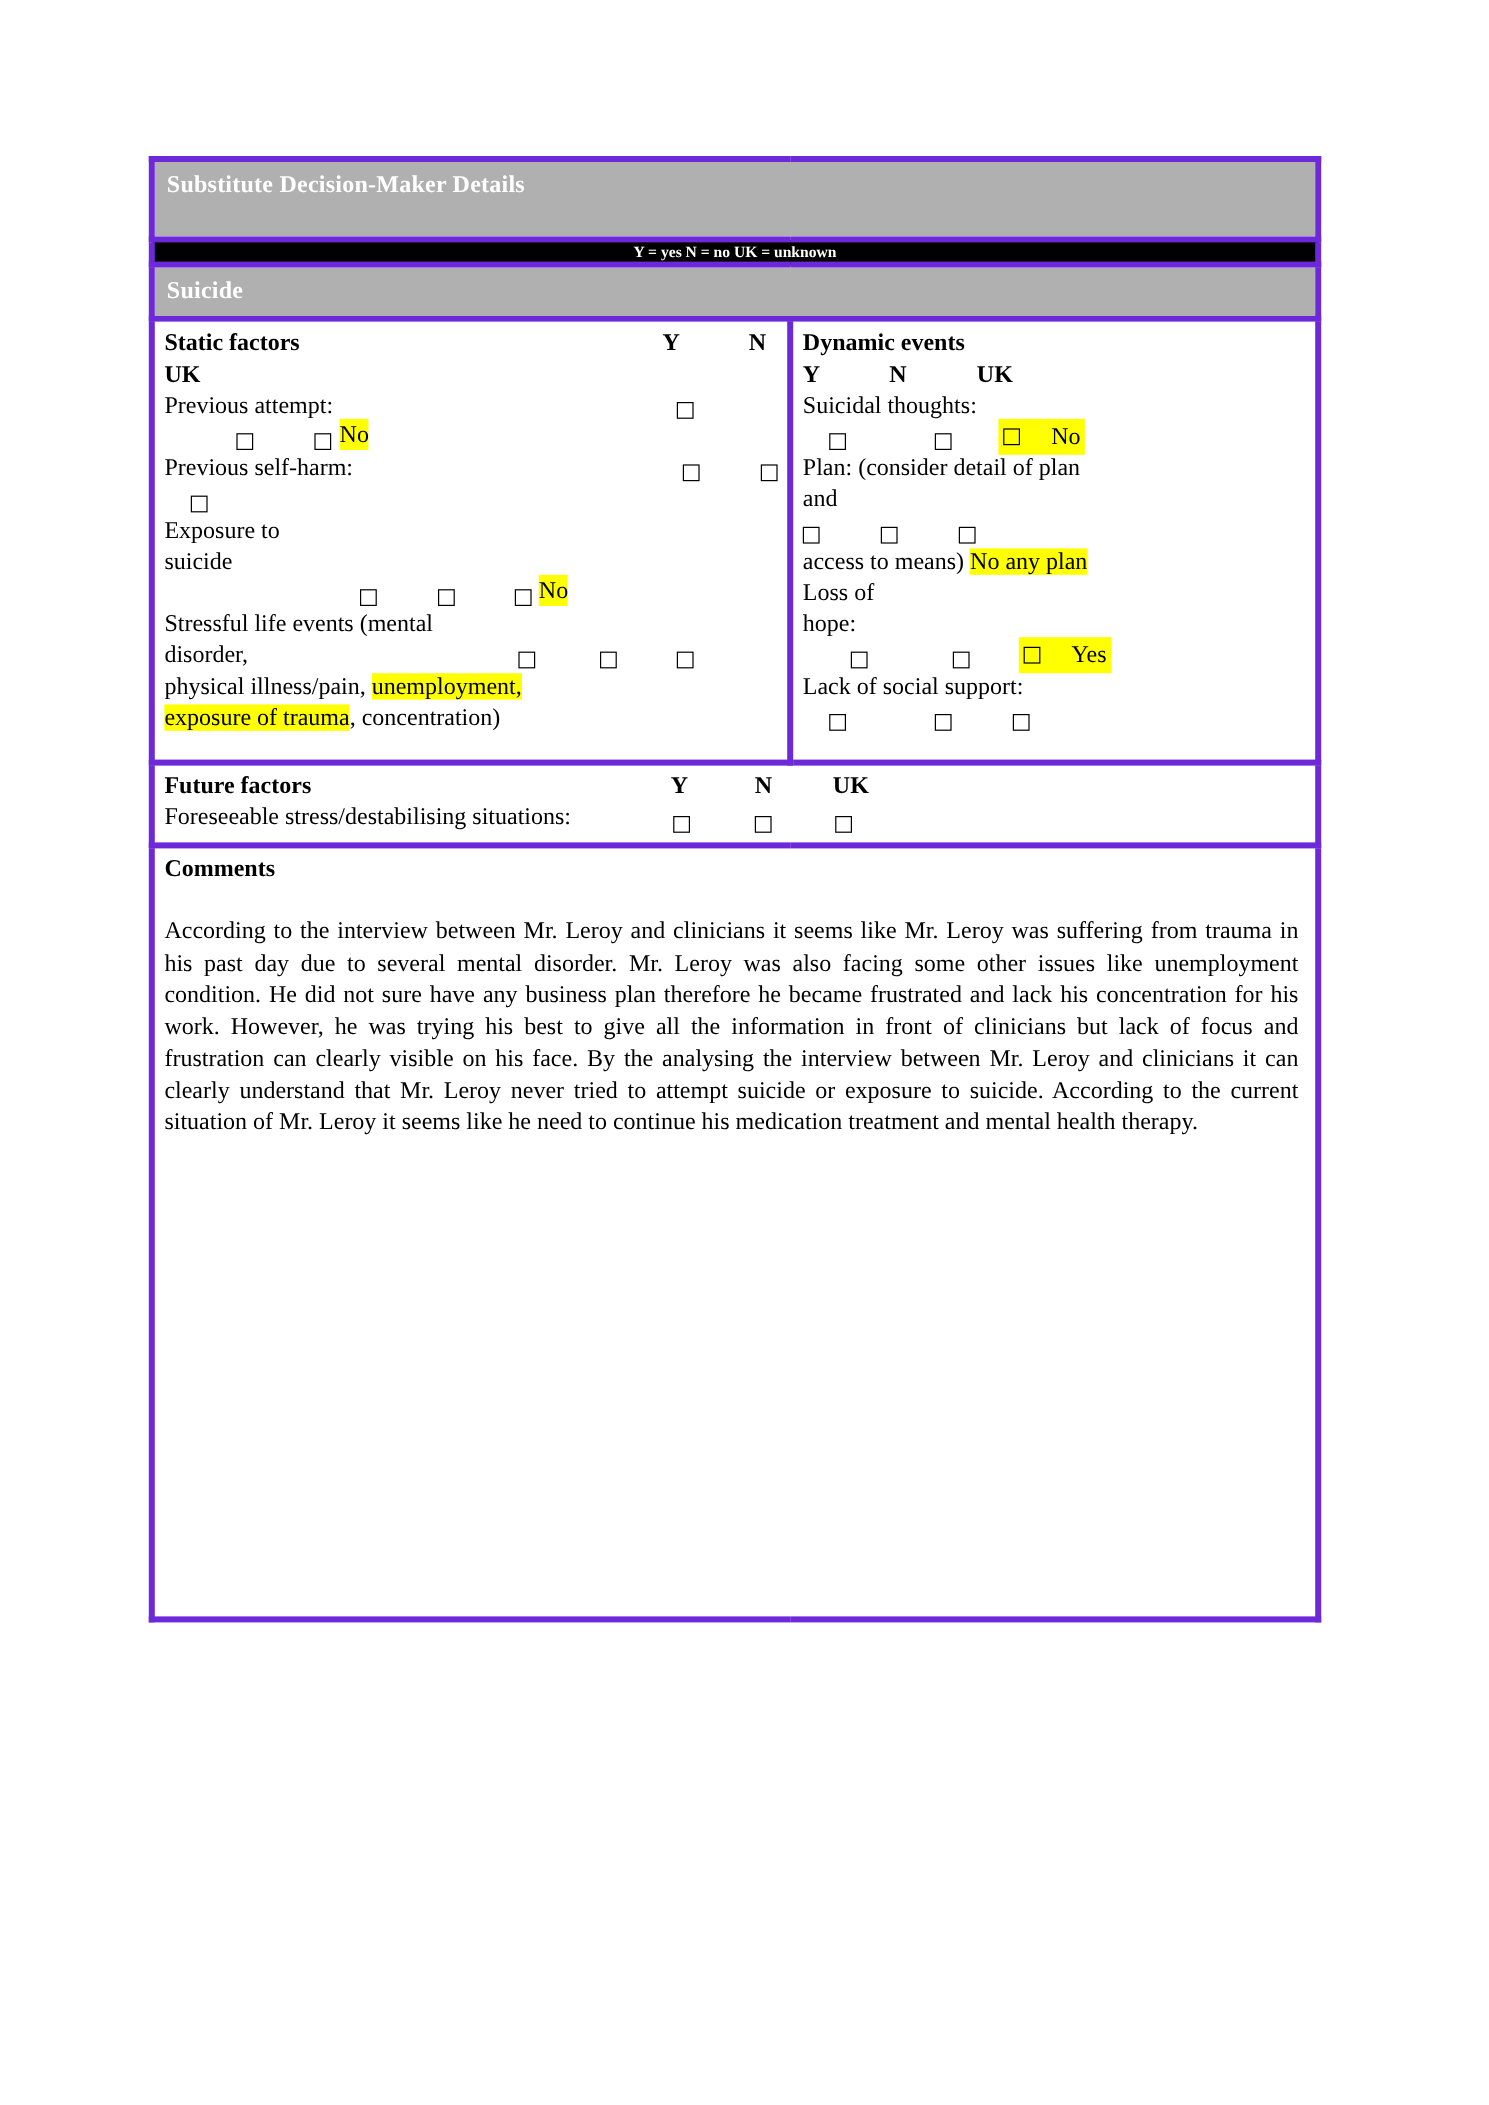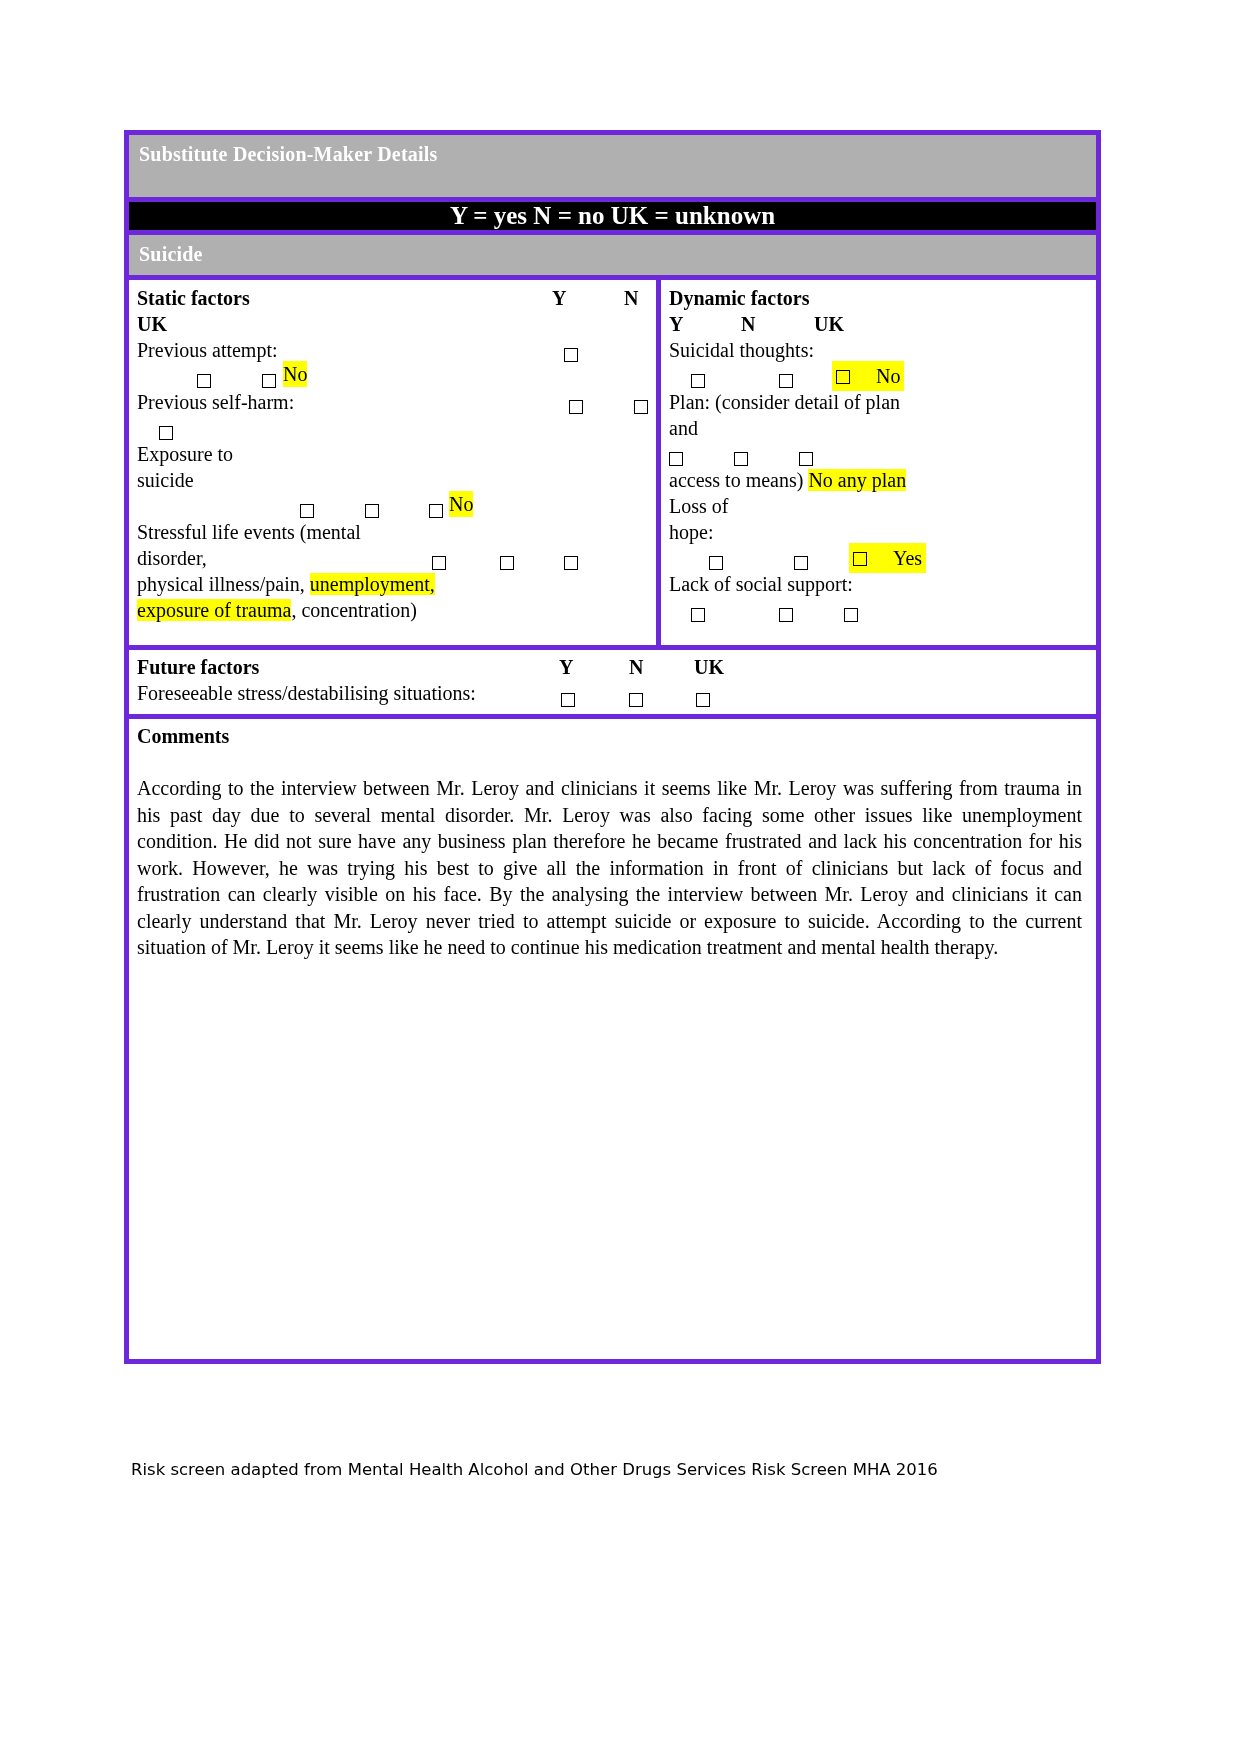--- a/index.html
+++ b/index.html
@@ -47,21 +47,21 @@
     font-weight: bold;
     font-size: 20px;
     color: #ffffff;
     letter-spacing: 0.2px;
   }
   .black-bar {
     background: #000000;
     color: #ffffff;
     text-align: center;
     font-weight: bold;
-    font-size: 25px;
+    font-size: 13px;
     padding: 5px 0 6px 0;
   }
 
   
   .cell {
     font-size: 20px;
     line-height: 26px;
     padding: 4px 8px 6px 8px;
     position: relative;
   }
@@ -241,21 +241,21 @@
             <span class="hl">exposure of trauma</span><span>, concentration)</span>
           </div>
 
         </div>
       </td>
 
       <td>
         <div class="factors-right" style="height:352px">
 
           <div style="height:26px">
-            <span class="bold">Dynamic factors</span>
+            <span class="bold">Dynamic events</span>
           </div>
           <div class="rel bold" style="height:26px">
             <span class="abs" style="left:0;top:0">Y</span>
             <span class="abs" style="left:72px;top:0">N</span>
             <span class="abs" style="left:145px;top:0">UK</span>
           </div>
 
           <div style="height:26px">Suicidal thoughts:</div>
           <div class="rel" style="height:26px">
             <span class="abs" style="left:22px;top:4px">
@@ -344,16 +344,15 @@
       <td colspan="2" class="comments-cell">
         <div class="comments-head">Comments</div>
         <div class="comments-body" style="padding-top:26px">According to the interview between Mr. Leroy and clinicians it seems like Mr. Leroy was suffering from trauma in his past day due to several mental disorder. Mr. Leroy was also facing some other issues like unemployment condition. He did not sure have any business plan therefore he became frustrated and lack his concentration for his work. However, he was trying his best to give all the information in front of clinicians but lack of focus and frustration can clearly visible on his face. By the analysing the interview between Mr. Leroy and clinicians it can clearly understand that Mr. Leroy never tried to attempt suicide or exposure to suicide. According to the current situation of Mr. Leroy it seems like he need to continue his medication treatment and mental health therapy.</div>
       </td>
     </tr>
 
   </tbody>
     </table>
 
   <div class="footer">
-    <div>Risk screen adapted from Mental Health Alcohol and Other Drugs Services Risk Screen MHA 2016</div>
   </div>
 
 </div>
 
 </body></html>

